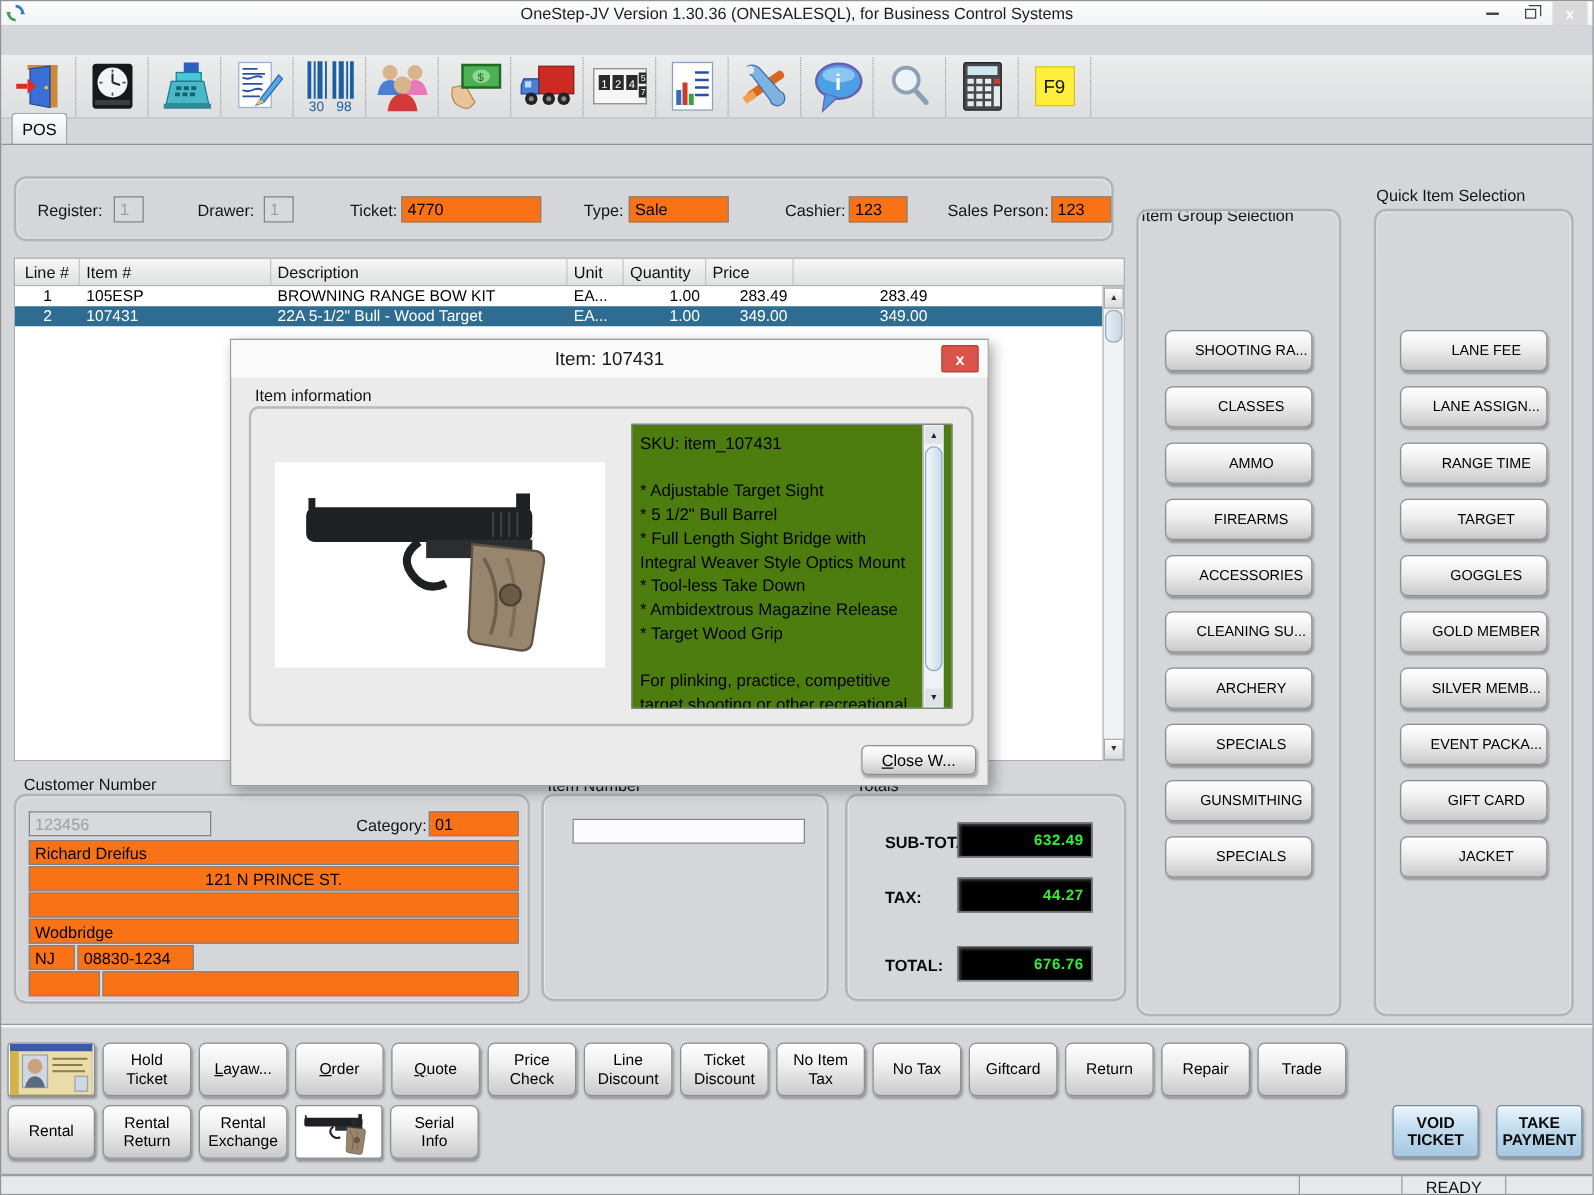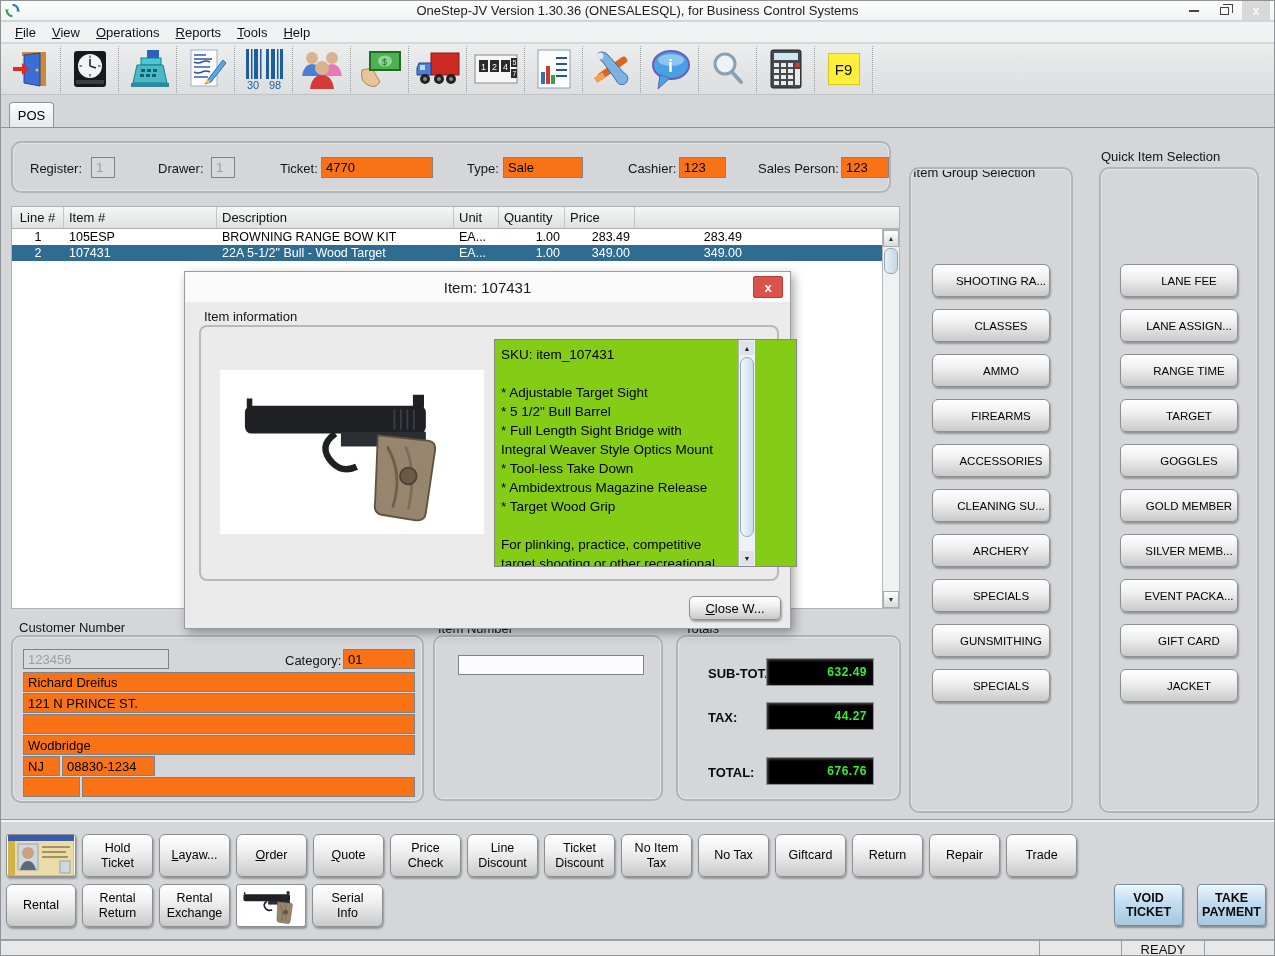--- a/index.html
+++ b/index.html
@@ -19,21 +19,21 @@
   .maxbox:before { content:""; position:absolute; left:2px; top:-4px; width:9px; height:8px; border:1px solid #444; border-bottom:none; border-left:none; }
 
   .menubar { position:absolute; left:0; top:21px; width:100%; height:21px; background:#f1f2f3; border-bottom:1px solid #d6d8da; display:flex; align-items:center; gap:0; padding-left:6px; }
   .menuitem { font-size:13px; color:#111; padding:2px 8px; }
 
   .toolbar { position:absolute; left:0; top:43px; width:100%; height:51px; background:linear-gradient(#eceded,#dcdedf); border-bottom:1px solid #bfc2c4; display:flex; align-items:center; padding-left:2px; }
   .tbtn { width:58px; height:47px; display:flex; align-items:center; justify-content:center; border-right:1px dotted #9a9da0; }
   .f9pad { width:32px; height:32px; background:#ffee3c; border:1px solid #d6c520; display:flex; align-items:center; justify-content:center; font-size:15px; color:#111; }
 
   
-  .tabstrip { position:absolute; left:0; top:100px; width:100%; height:27px; }
+  .tabstrip { position:absolute; left:0; top:88px; width:100%; height:27px; }
   .tab { position:absolute; left:8px; top:1px; width:45px; height:26px; background:linear-gradient(#fcfdfe,#e4e8eb); border:1px solid #8f9397; border-bottom:none; border-radius:4px 4px 0 0; font-size:13px; display:flex; align-items:center; justify-content:center; }
   .tabline { position:absolute; left:0; top:26px; width:100%; height:1px; background:#8f9397; }
 
   
   .panel { position:absolute; border:2px solid #b2b4b7; border-radius:10px; box-shadow:inset 0 0 0 1px #e6e7e9; }
   .seclabel { position:absolute; font-size:13px; color:#141414; }
   .tb { position:absolute; height:21px; border:1px solid #7f8386; background:#f97316; font-size:13px; padding:0 4px; font-family:"Liberation Sans",sans-serif; color:#000; }
   .tb:disabled, .tb.dis { background:#d7d9db; color:#9aa0a4; }
   .flabel { position:absolute; font-size:13px; color:#141414; top:18px; }
 
@@ -61,21 +61,21 @@
   .lcd { position:absolute; width:108px; height:28px; background:#000000; border:1px solid #8f9193; box-shadow:inset 1px 1px 3px #555; color:#33ee33; font-weight:bold; font-size:12px; display:flex; align-items:center; justify-content:flex-end; padding-right:6px; letter-spacing:.5px; }
   .tlabel { position:absolute; font-size:13px; font-weight:bold; color:#0a0a0a; }
 
   
   .dialog { position:absolute; left:183px; top:270px; width:607px; height:358px; background:#ebebeb; border:1px solid #9a9da0; box-shadow:3px 4px 10px rgba(0,0,0,.35); z-index:30; }
   .dtitle { position:absolute; left:0; top:0; width:100%; height:30px; background:#fafafa; display:flex; align-items:center; justify-content:center; font-size:15px; color:#1a1a1a; }
   .dclose { position:absolute; right:7px; top:4px; width:30px; height:22px; background:#d9534a; border:1px solid #b63f38; color:#fff; font-size:13px; font-weight:bold; display:flex; align-items:center; justify-content:center; border-radius:2px; }
   .dgrouplabel { position:absolute; left:19px; top:37px; font-size:13px; color:#141414; }
   .dgroupbox { position:absolute; left:14px; top:53px; width:580px; height:256px; border:2px solid #b7b9bb; border-radius:8px; }
   .dphoto { position:absolute; left:35px; top:98px; width:264px; height:164px; background:#fff; display:flex; align-items:center; justify-content:center; }
-  .dtext { position:absolute; left:309px; top:67px; width:303px; height:228px; background:#84cc16; border:1px solid #85888b; font-size:13.5px; line-height:19px; color:#000; padding:5px 22px 0 6px; white-space:pre-line; overflow:hidden; }
+  .dtext { position:absolute; left:320px; top:67px; width:257px; height:228px; background:#4d7c0f; border:1px solid #85888b; font-size:13.5px; line-height:19px; color:#000; padding:5px 22px 0 6px; white-space:pre-line; overflow:hidden; }
   .dsb { position:absolute; left:553px; top:68px; width:17px; height:226px; background:#eef2f6; border-left:1px solid #b0b3b6; }
   .dsb .arr { position:absolute; left:1px; width:14px; height:14px; font-size:7px; display:flex; align-items:center; justify-content:center; color:#222; background:#dfe3e7; }
   .dsb .arr.up{ top:1px; } .dsb .arr.dn{ bottom:1px; }
   .dsb .thumb { position:absolute; left:1px; top:17px; width:14px; height:180px; border-radius:8px; background:linear-gradient(90deg,#f2f7fb,#c9dcec); border:1px solid #8fa9bf; }
   .dclosebtn { position:absolute; left:504px; top:324px; width:92px; height:24px; font-size:13px; border-radius:5px; }
 
   
   .hr1 { position:absolute; left:0; top:818px; width:100%; height:1px; background:#96999c; }
   .hr2 { position:absolute; left:0; top:819px; width:100%; height:2px; background:#f2f3f4; }
   .actrow { position:absolute; left:5px; display:flex; gap:6px; }
@@ -122,28 +122,20 @@
     <div class="title">OneStep-JV Version 1.30.36 (ONESALESQL), for Business Control Systems</div>
     <div class="wctl min">
         <div class="minbar"></div>
       </div>
     <div class="wctl max">
         <div class="maxbox"></div>
       </div>
     <div class="wctl close">x</div>
   </div>
 
-  <div class="menubar">
-    <span class="menuitem"><u>F</u>ile</span>
-    <span class="menuitem"><u>V</u>iew</span>
-    <span class="menuitem"><u>O</u>perations</span>
-    <span class="menuitem"><u>R</u>eports</span>
-    <span class="menuitem"><u>T</u>ools</span>
-    <span class="menuitem"><u>H</u>elp</span>
-  </div>
 
   <div class="toolbar">
     <div class="tbtn">
       <svg width="40" height="40" viewBox="0 0 40 40">
         <rect x="28" y="3" width="6" height="34" fill="#c98a3a"></rect>
           <rect x="10" y="3" width="24" height="4" fill="#c98a3a"></rect>
         <polygon points="12,6 28,4 28,37 12,34" fill="#3a6fd8" stroke="#23448c"></polygon>
         <circle cx="25" cy="21" r="1.5" fill="#f0c040"></circle>
         <rect x="1" y="18" width="9" height="4" fill="#dd2c20"></rect>
           <polygon points="10,14 10,26 17,20" fill="#dd2c20"></polygon>
@@ -380,21 +372,21 @@
     <div class="thumb"></div>
     <div class="arr dn">▼</div>
   </div>
 
   <span class="seclabel" style="left:18px; top:619px;">Customer Number</span>
   <div class="panel" style="left:10px; top:634px; width:413px; height:168px;">
     <input class="tb dis" style="left: 10px; top: 12px; width: 146px; height: 20px;" disabled="" value="123456">
     <span class="seclabel" style="left:272px; top:16px;">Category:</span>
     <input class="tb" style="left: 330px; top: 12px; width: 72px; height: 20px;" value="01">
     <input class="tb" style="left: 10px; top: 35px; width: 392px; height: 20px;" value="Richard Dreifus">
-    <input class="tb" style="left: 10px; top: 56px; width: 392px; height: 20px;" value="121 N PRINCE ST.">
+    <input class="tb" style="left: 10px; top: 56px; width: 392px; height: 20px; text-align: center;" value="121 N PRINCE ST.">
     <input class="tb" style="left: 10px; top: 77px; width: 392px; height: 20px;" value="">
     <input class="tb" style="left: 10px; top: 98px; width: 392px; height: 20px;" value="Wodbridge">
     <input class="tb" style="left: 10px; top: 119px; width: 37px; height: 20px;" value="NJ">
     <input class="tb" style="left: 49px; top: 119px; width: 93px; height: 20px;" value="08830-1234">
     <input class="tb" style="left: 10px; top: 140px; width: 57px; height: 20px;" value="">
     <input class="tb" style="left: 69px; top: 140px; width: 333px; height: 20px;" value="">
   </div>
 
   <span class="seclabel" style="left:437px; top:620px;">Item Number</span>
   <div class="panel" style="left:432px; top:634px; width:230px; height:166px;">

